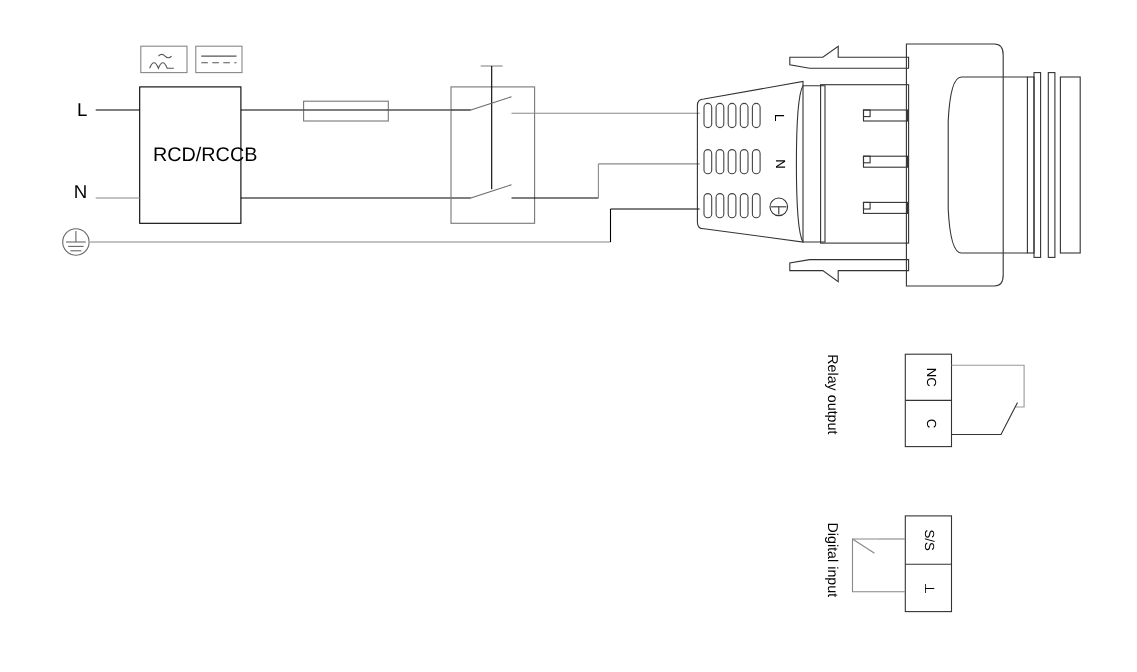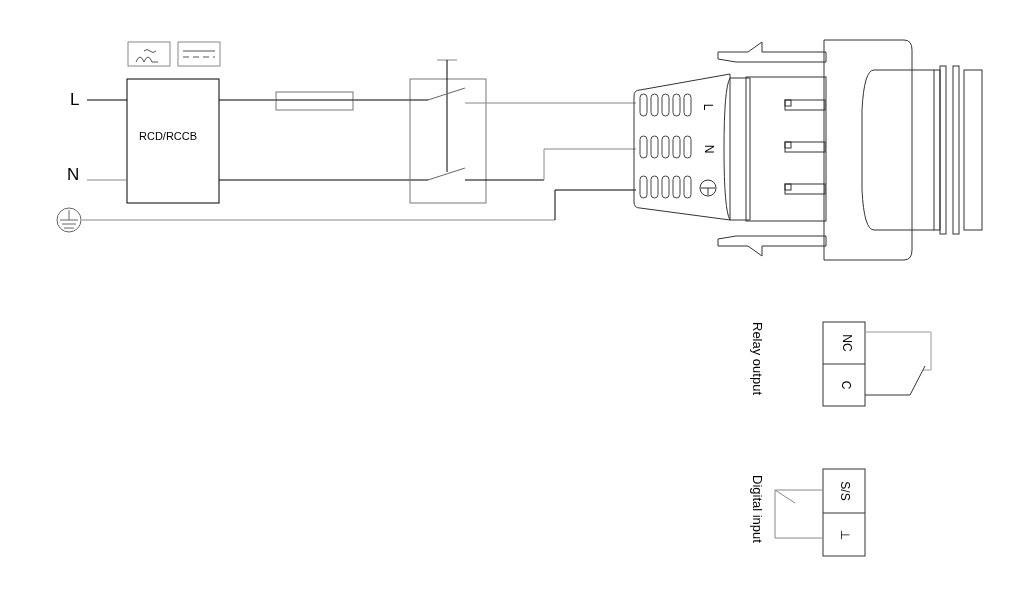--- a/index.html
+++ b/index.html
@@ -1,20 +1,20 @@
 <!DOCTYPE html>
 <html><head>
 <meta charset="utf-8">
 <style>
   html, body { margin:0; padding:0; background:#ffffff; }
   body { width:1034px; height:611px; position:relative; overflow:hidden; font-family:"Liberation Sans", sans-serif; }
   svg { position:absolute; left:0; top:0; }
   .lbl { position:absolute; color:#000; font-family:"Liberation Sans", sans-serif; }
   .big { font-size:17px; }
-  .rcd { font-size:11px; }
+  .rcd { font-size:18px; }
   .vert { transform:rotate(90deg); transform-origin:left top; white-space:nowrap; font-size:13px; }
   .term { font-size:12px; transform:rotate(90deg); transform-origin:center; position:absolute; }
 </style>
 </head>
 <body>
 
 <svg width="1034" height="611" viewBox="0 0 1034 611">
 
   <g>
     <rect x="128" y="42" width="42" height="24" fill="none" stroke="#888" stroke-width="1"></rect>

